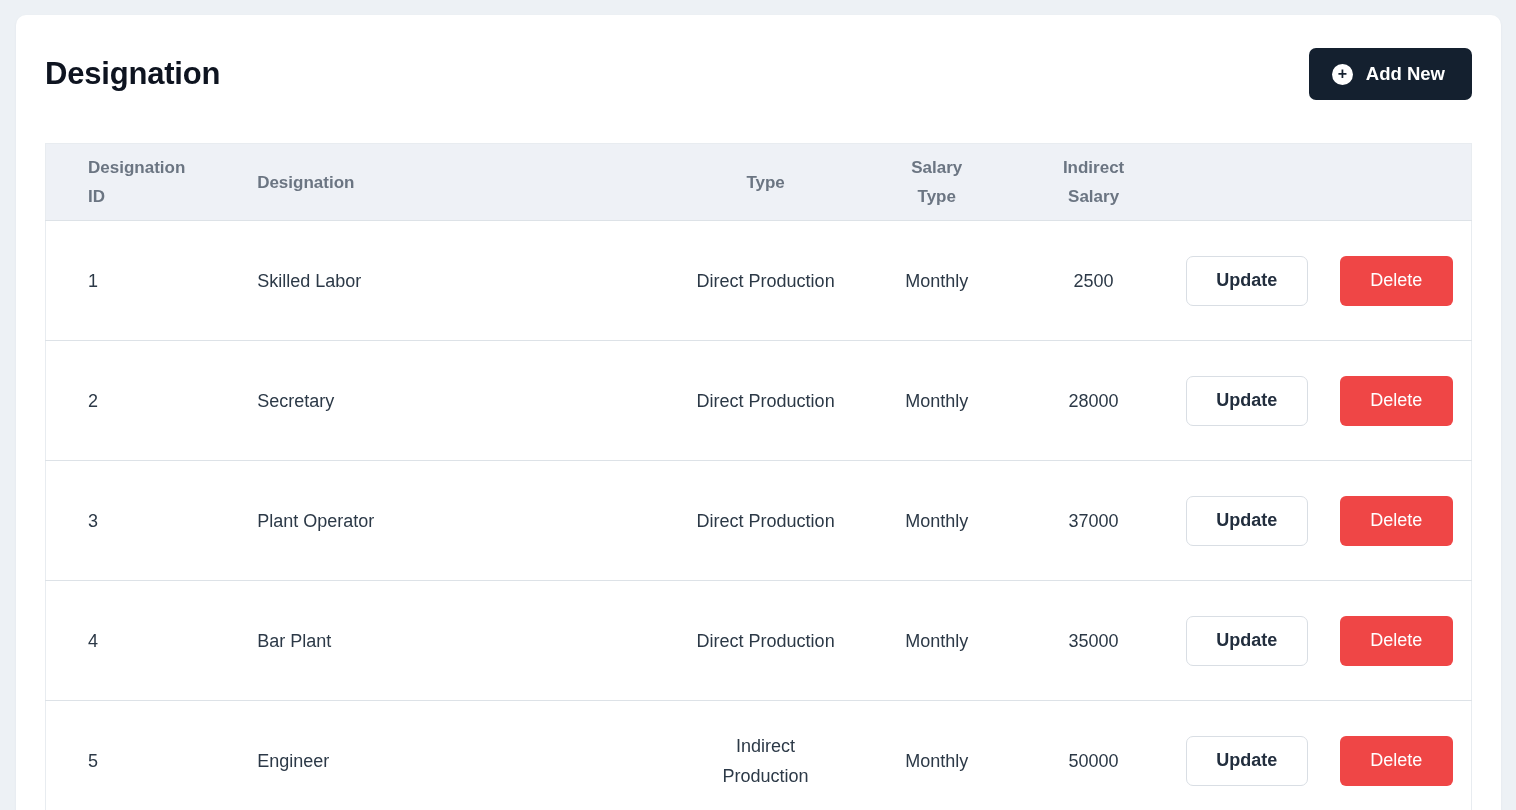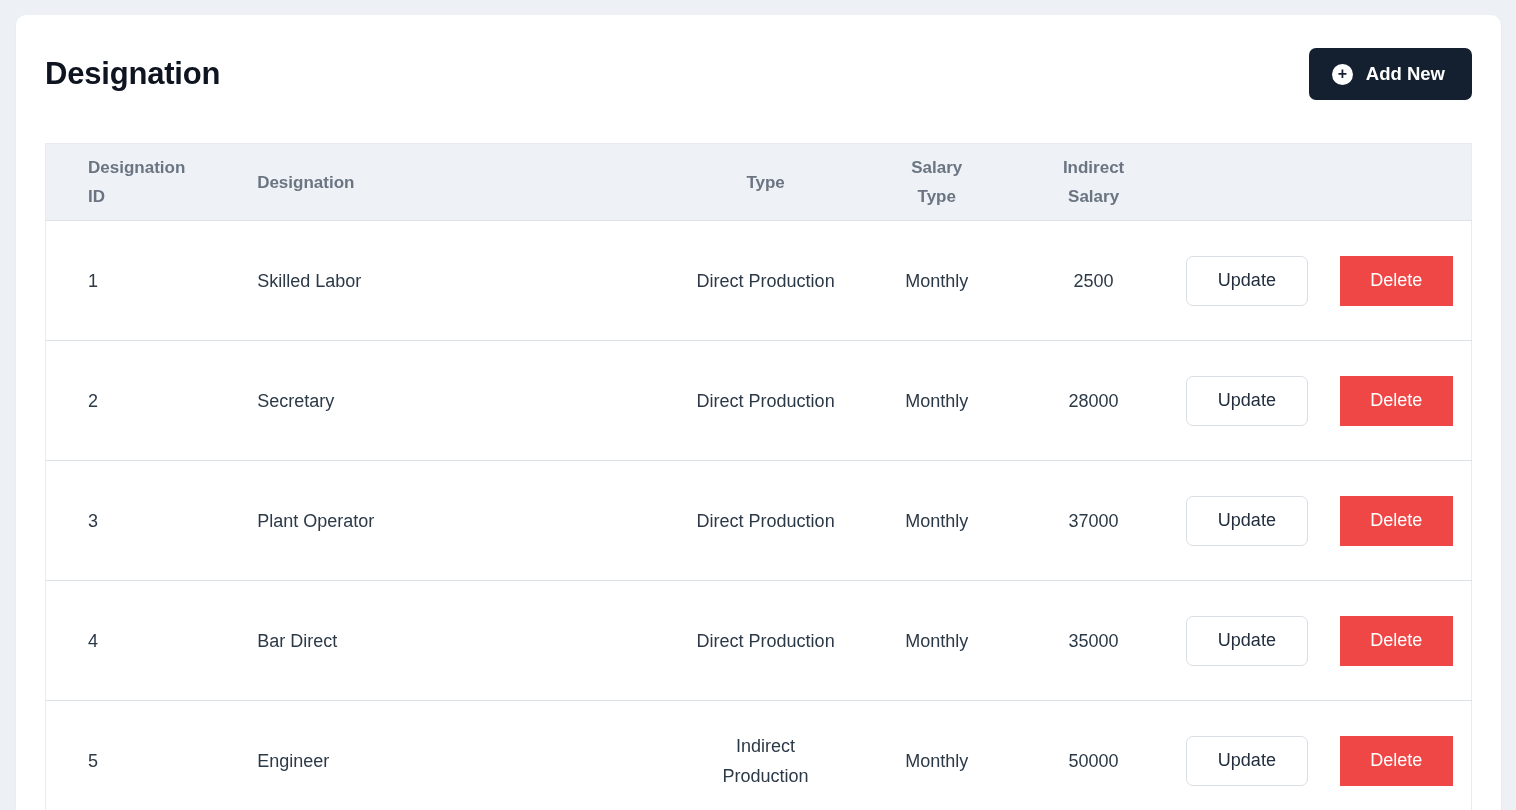--- a/index.html
+++ b/index.html
@@ -96,30 +96,30 @@
   }
   td.col-type { white-space: pre-line; text-align: center; }
   .btn-update {
     width: 122px;
     height: 50px;
     background: #ffffff;
     border: 1px solid #d9dee4;
     border-radius: 7px;
     color: #222e3e;
     font-size: 18px;
-    font-weight: 400;
+    font-weight: 700;
     font-family: inherit;
     cursor: pointer;
   }
   .btn-delete {
     width: 113px;
     height: 50px;
     background: #ef4646;
     border: none;
-    border-radius: 0;
+    border-radius: 6px;
     color: #ffffff;
     font-size: 18px;
     font-weight: 500;
     font-family: inherit;
     cursor: pointer;
   }
 </style>
 </head>
 <body>
 
@@ -184,21 +184,21 @@
         <td class="col-designation">Plant Operator</td>
         <td class="col-type">Direct Production</td>
         <td>Monthly</td>
         <td>37000</td>
         <td><button class="btn-update">Update</button></td>
         <td><button class="btn-delete">Delete</button></td>
       </tr>
 
       <tr>
         <td class="col-id">4</td>
-        <td class="col-designation">Bar Direct</td>
+        <td class="col-designation">Bar Plant</td>
         <td class="col-type">Direct Production</td>
         <td>Monthly</td>
         <td>35000</td>
         <td><button class="btn-update">Update</button></td>
         <td><button class="btn-delete">Delete</button></td>
       </tr>
 
       <tr>
         <td class="col-id">5</td>
         <td class="col-designation">Engineer</td>

